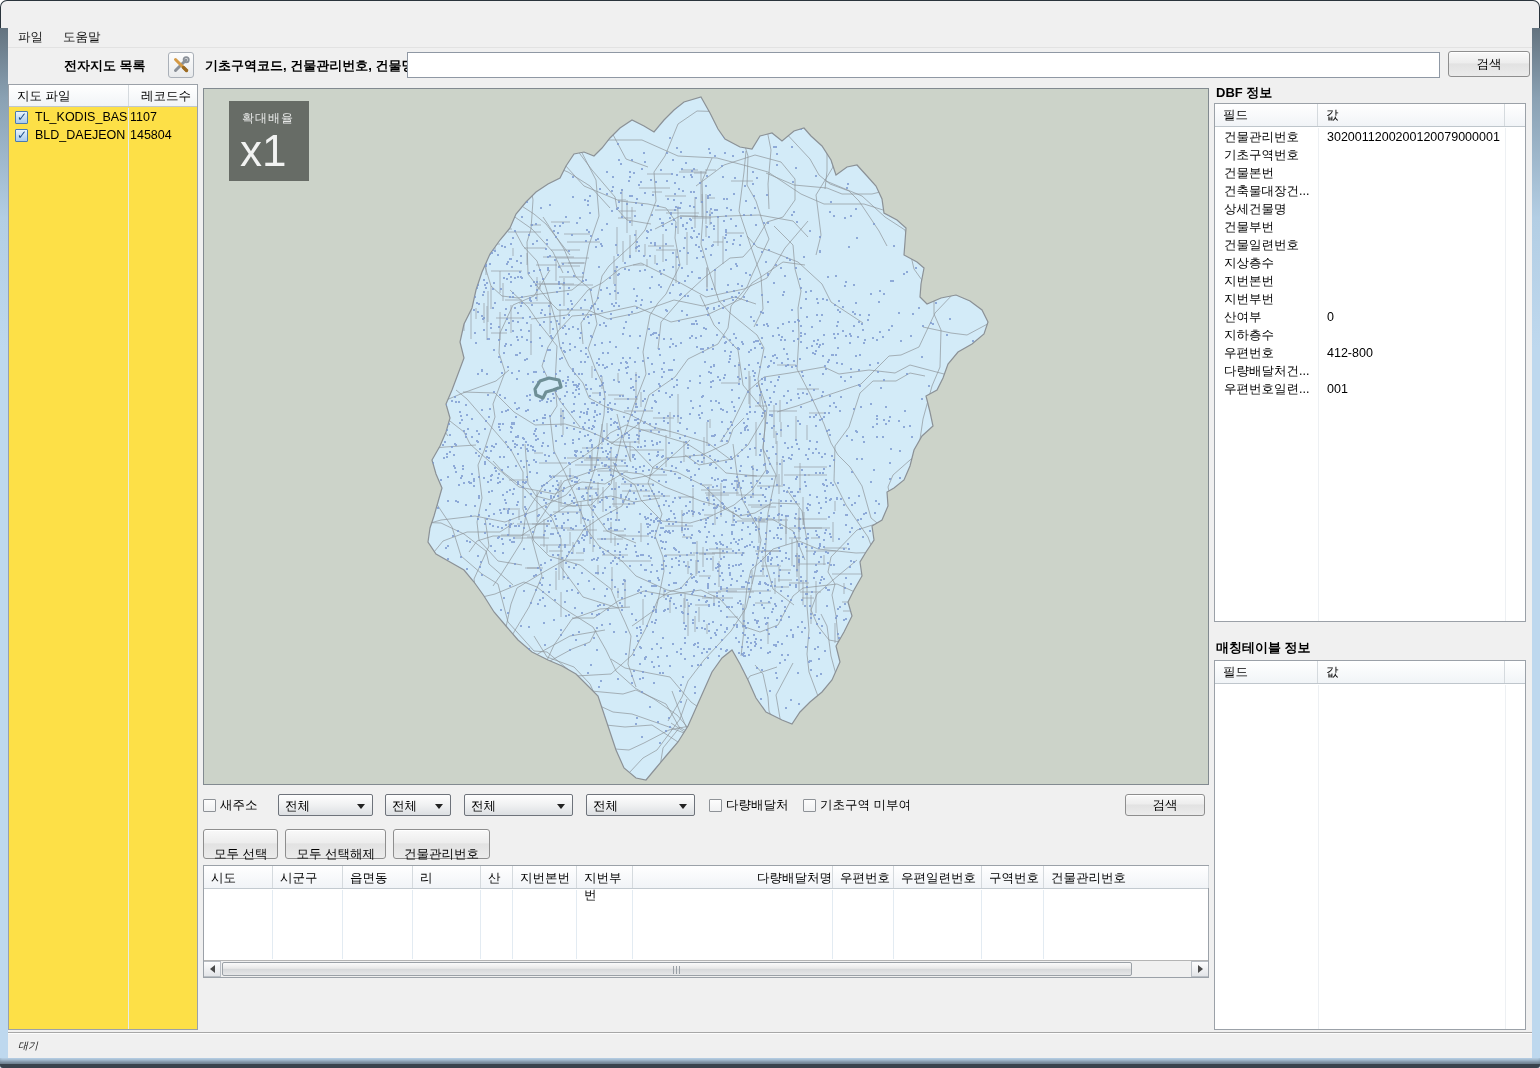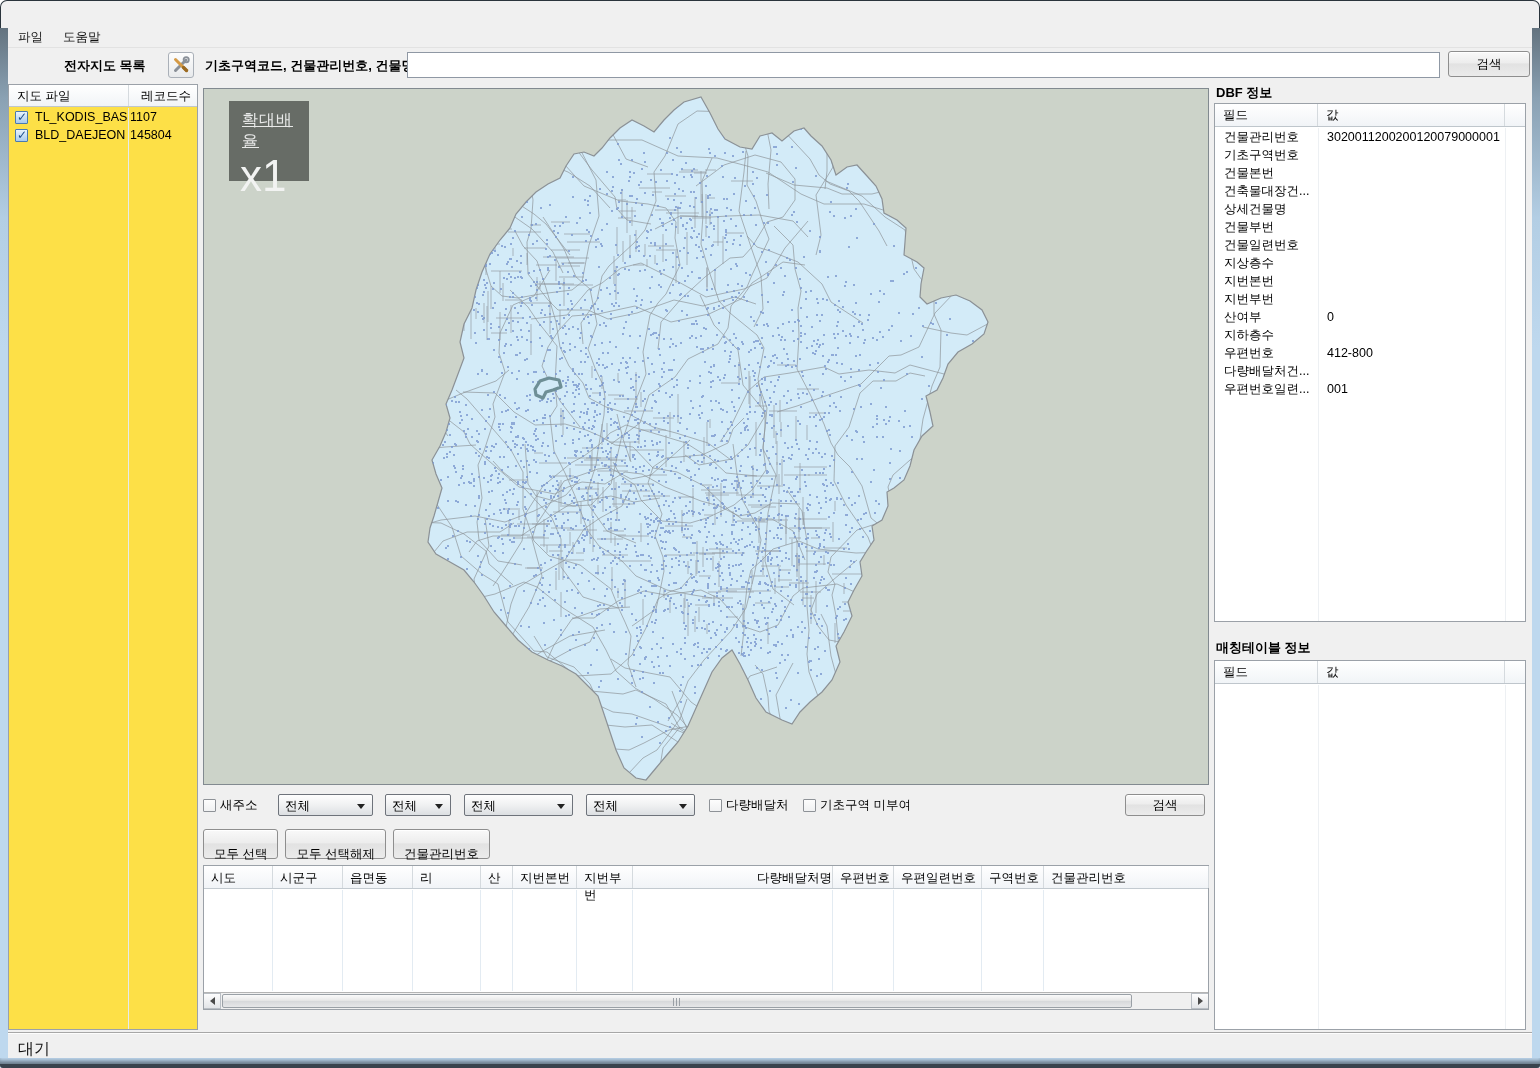--- a/index.html
+++ b/index.html
@@ -58,36 +58,36 @@
   .cb { width:13px; height:13px; border:1px solid #8e9297; background:linear-gradient(180deg,#fdfdfd,#f0f1f2); border-radius:1px; position:relative; flex:0 0 13px; }
   .cb.checked { border-color:#4a7ab0; background:linear-gradient(180deg,#e9f3fc,#a9cbed); }
   .cb.checked::after { content:"✓"; position:absolute; left:1px; top:-2px; font-size:12px; font-weight:bold; color:#1d4e89; }
   .lt-row .cb { margin-left:6px; }
   .lt-name { padding-left:7px; width:93px; }
   .lt-count { padding-left:9px; }
 
   
   .map-panel { position:absolute; left:203px; top:88px; width:1006px; height:697px; border:1px solid #828a90; background:#ccd3c9; overflow:hidden; }
   .zoom-badge { position:absolute; left:25px; top:12px; width:80px; height:80px; background:rgba(95,100,95,.93); color:#e8e9e8; }
-  .zoom-badge .zb-label { font-size:16px; padding:9px 0 0 13px; letter-spacing:1px;text-decoration:underline; }
+  .zoom-badge .zb-label { font-size:12px; padding:9px 0 0 13px; letter-spacing:1px; }
   .zoom-badge .zb-value { font-size:44px; font-weight:300; padding:2px 0 0 11px; line-height:1; color:#f2f3f2; }
 
   
   .filter-row { position:absolute; left:203px; top:794px; width:1006px; height:24px; }
   .inline-cb { position:absolute; display:flex; align-items:center; font-size:12.5px; gap:4px; top:3px; }
   .combo { position:absolute; top:0; height:22px; border:1px solid #6e737b; border-radius:2px;
     background:linear-gradient(180deg,#fefefe 0%,#f0f1f2 50%,#dcdfe2 100%); }
   .combo .combo-value { position:absolute; left:6px; top:3px; font-size:12.5px; }
   .combo .combo-arrow { position:absolute; right:7px; top:9px; width:0; height:0; border-left:4px solid transparent; border-right:4px solid transparent; border-top:5px solid #222; }
   .filter-search-btn { position:absolute; left:922px; top:0; width:80px; height:22px; line-height:20px; }
 
   .action-row { position:absolute; left:203px; top:829px; height:24px; display:flex; gap:7px; }
   .action-row .btn { height:23px; line-height:21px; padding:14px 10px; }
 
-  .result-box { position:absolute; left:203px; top:865px; width:1006px; height:145px; background:#fff; border:1px solid #9ba1a8; }
+  .result-box { position:absolute; left:203px; top:865px; width:1006px; height:113px; background:#fff; border:1px solid #9ba1a8; }
   .res-header { position:absolute; left:0; top:0; right:0; height:23px; background:linear-gradient(180deg,#ffffff,#f1f4f7); border-bottom:1px solid #c3cad0; display:flex; }
   .res-h-cell { height:100%; font-size:12.5px; padding:4px 0 0 7px; border-right:1px solid #d5dade; flex:0 0 auto; }
   .res-body { position:absolute; left:0; top:24px; right:0; bottom:18px; }
   .res-col-line { position:absolute; top:0; bottom:0; width:1px; background:#e3ebf2; }
   .hscroll { position:absolute; left:0; right:0; bottom:0; height:17px; background:#f0f0f0; border-top:1px solid #b4b4b4; }
   .hs-arrow { position:absolute; top:0; width:17px; height:16px; background:linear-gradient(180deg,#fdfdfd,#e3e5e8); border:1px solid #b9bec4; display:flex; align-items:center; justify-content:center; }
   .hs-left { left:0; border-left:none; } .hs-right { right:0; border-right:none; }
   .tri-l { width:0;height:0;border-top:4px solid transparent;border-bottom:4px solid transparent;border-right:5px solid #4a4a4a; }
   .tri-r { width:0;height:0;border-top:4px solid transparent;border-bottom:4px solid transparent;border-left:5px solid #4a4a4a; }
   .hs-thumb { position:absolute; left:18px; top:1px; width:910px; height:14px; border:1px solid #9aa0a6; border-radius:2px;
@@ -102,21 +102,21 @@
   .match-table { position:absolute; left:1214px; top:660px; width:312px; height:370px; background:#fff; border:1px solid #9ba1a8; }
   .kv-header { position:relative; height:23px; background:linear-gradient(180deg,#ffffff,#f1f4f7); border-bottom:1px solid #bfc6cc; }
   .kv-rows { position:absolute; left:0; top:24px; right:0; bottom:0; overflow:hidden; }
   .kv-vline { position:absolute; top:24px; bottom:0; width:1px; background:#edf0f3; }
   .kv-row { height:18px; display:flex; font-size:12.5px; align-items:center; }
   .kv-field { flex:0 0 103px; padding-left:9px; }
   .kv-value { padding-left:9px; }
 
   .statusbar { position:absolute; left:8px; top:1032px; width:1524px; height:26px; background:#f0f0f0;
     border-top:1px solid #a7a7a7; box-shadow:inset 0 1px 0 #fdfdfd; }
-  .status-text { position:absolute; left:10px; top:6px; font-size:16px; color:#111; }
+  .status-text { position:absolute; left:10px; top:6px; font-size:10px; color:#111;font-style:italic; }
 </style>
 </head>
 <body>
 
 <div class="window">
 
   <div class="border-left"></div>
   <div class="border-right"></div>
   <div class="border-bottom"></div>
 

